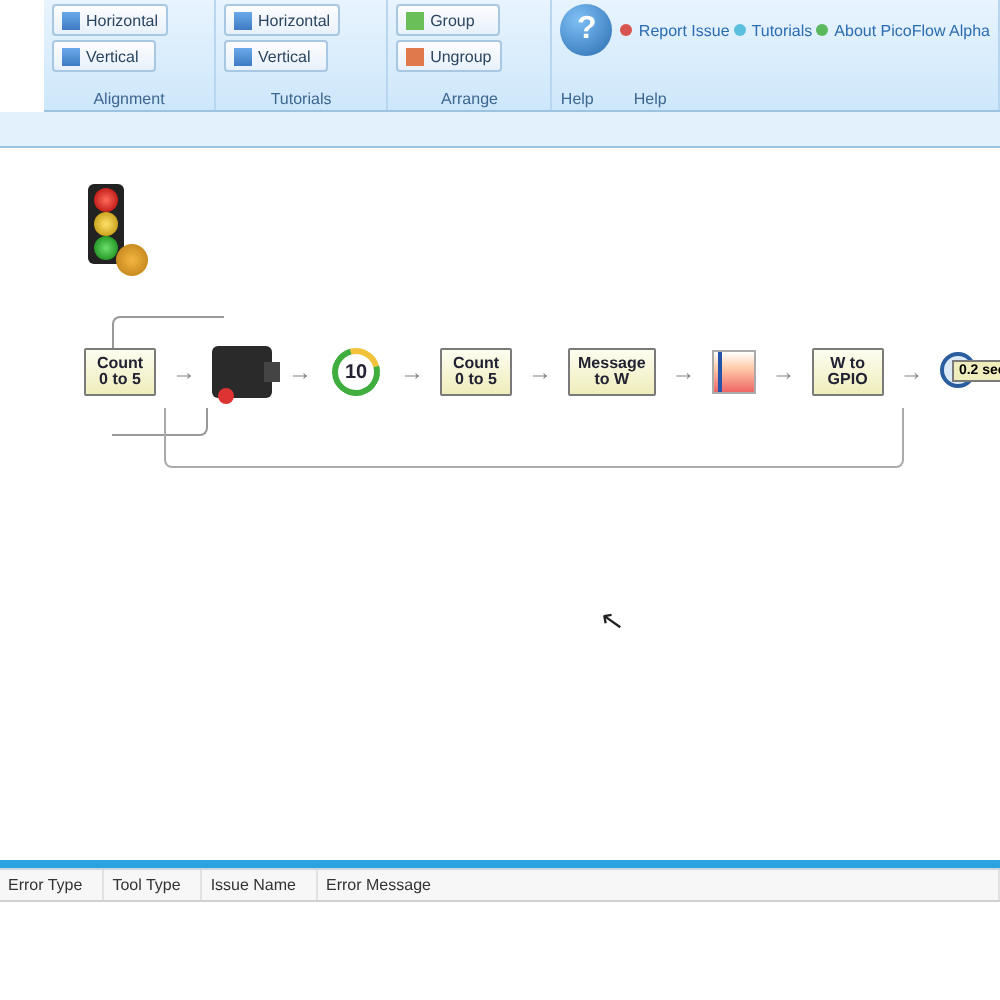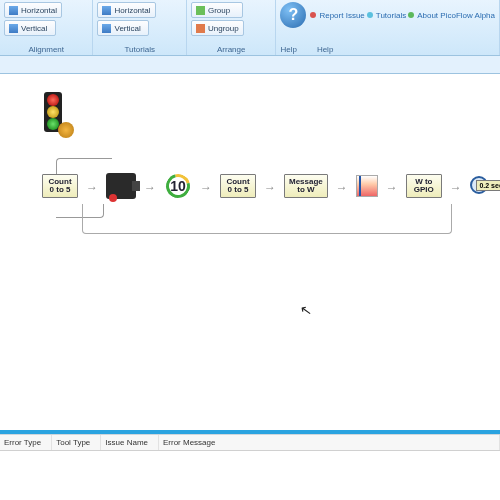--- a/index.html
+++ b/index.html
@@ -1,19 +1,19 @@
 <!DOCTYPE html>
 <html><head>
 <meta charset="utf-8">
 <style>
   * { box-sizing: border-box; margin: 0; padding: 0; font-family: Tahoma, Arial, sans-serif; }
   html, body { width: 500px; height: 500px; overflow: hidden; background: #fff; }
 
   
-  .ribbon { background: linear-gradient(#e8f4fe, #cde7fa); border-bottom: 1px solid #9cc3e0; height: 56px; display:flex; }
+  .ribbon { background: linear-gradient(#e8f4fe, #cde7fa); border-bottom: 1px solid #9cc3e0; height: 56px; display:flex;margin-left:22px; }
   .ribbon-group { border-right: 1px solid #b8d6ef; padding: 2px 4px 1px 4px; display:flex; flex-direction:column; justify-content:space-between; min-width: 60px; }
   .ribbon-group-buttons { display:flex; flex-wrap:wrap; gap:2px; }
   .rbtn { display:flex; align-items:center; gap:3px; background: linear-gradient(#fdfdfe,#e7f1fb); border:1px solid #a8c7e2; border-radius:2px; padding:2px 4px; font-size:8px; color:#2b4560; cursor:pointer; min-width:52px; height:16px; }
   .rbtn .ic { width:9px; height:9px; display:inline-block; }
   .ribbon-group-label { font-size:8px; text-align:center; color:#3e6691; padding-top:2px; }
 
   .help-col { display:flex; align-items:flex-start; gap:2px; }
   .help-item { display:flex; align-items:center; gap:3px; font-size:8px; color:#2b6cb0; cursor:pointer; }
   .help-icon-big { width:26px; height:26px; border-radius:50%; background:radial-gradient(circle at 35% 30%, #7ec0f5,#2b6cb0); color:#fff; display:flex; align-items:center; justify-content:center; font-size:16px; font-weight:bold; margin-right:4px; }
   .help-wrap { display:flex; align-items:center; }
@@ -35,21 +35,21 @@
   .chain { position:absolute; left:10px; top:98px; display:flex; align-items:center; gap:8px; }
   .node { position:relative; border:1px solid #7a7a7a; background:linear-gradient(#fdfdf0,#efedbb); padding:3px 4px; font-size:8px; font-weight:bold; color:#223; min-width:36px; text-align:center; line-height:1.05; border-radius:1px; }
   .node .sub { display:block; font-size:8px; font-weight:bold; }
 
   .camera { width:30px; height:26px; background:#2a2a2a; border-radius:3px; position:relative; }
   .camera::after { content:""; position:absolute; right:-4px; top:8px; width:8px; height:10px; background:#444; }
   .camera .red { position:absolute; left:3px; bottom:-3px; width:8px; height:8px; background:#d33; border-radius:50%; }
 
   .cycle { width:28px; height:28px; position:relative; }
   .cycle::before { content:""; position:absolute; inset:2px; border:3px solid #3fae3f; border-radius:50%; border-top-color:#f2c23a; transform:rotate(30deg); }
-  .cycle .num { position:absolute; inset:0; display:flex; align-items:center; justify-content:center; font-size:14px; font-weight:bold; color:#223; }
+  .cycle .num { position:absolute; inset:0; display:flex; align-items:center; justify-content:center; font-size:10px; font-weight:bold; color:#223; }
 
   .chart-ic { width:22px; height:22px; background:linear-gradient(to top,#e66,#fca 60%,#fff); border:1px solid #aaa; position:relative; }
   .chart-ic::before { content:""; position:absolute; left:2px; top:0; bottom:0; width:2px; background:#2255aa; }
 
   .timer-ic { width:26px; height:24px; position:relative; }
   .timer-ic .clock { width:18px; height:18px; border:2px solid #2a5d9e; border-radius:50%; position:absolute; left:0; top:2px; background:#dce9f7; }
   .timer-ic .tag { position:absolute; right:-10px; top:6px; background:#efedbb; border:1px solid #7a7a7a; font-size:7px; padding:1px 2px; font-weight:bold; }
 
   .arrow { color:#888; font-size:12px; align-self:center; }
 

